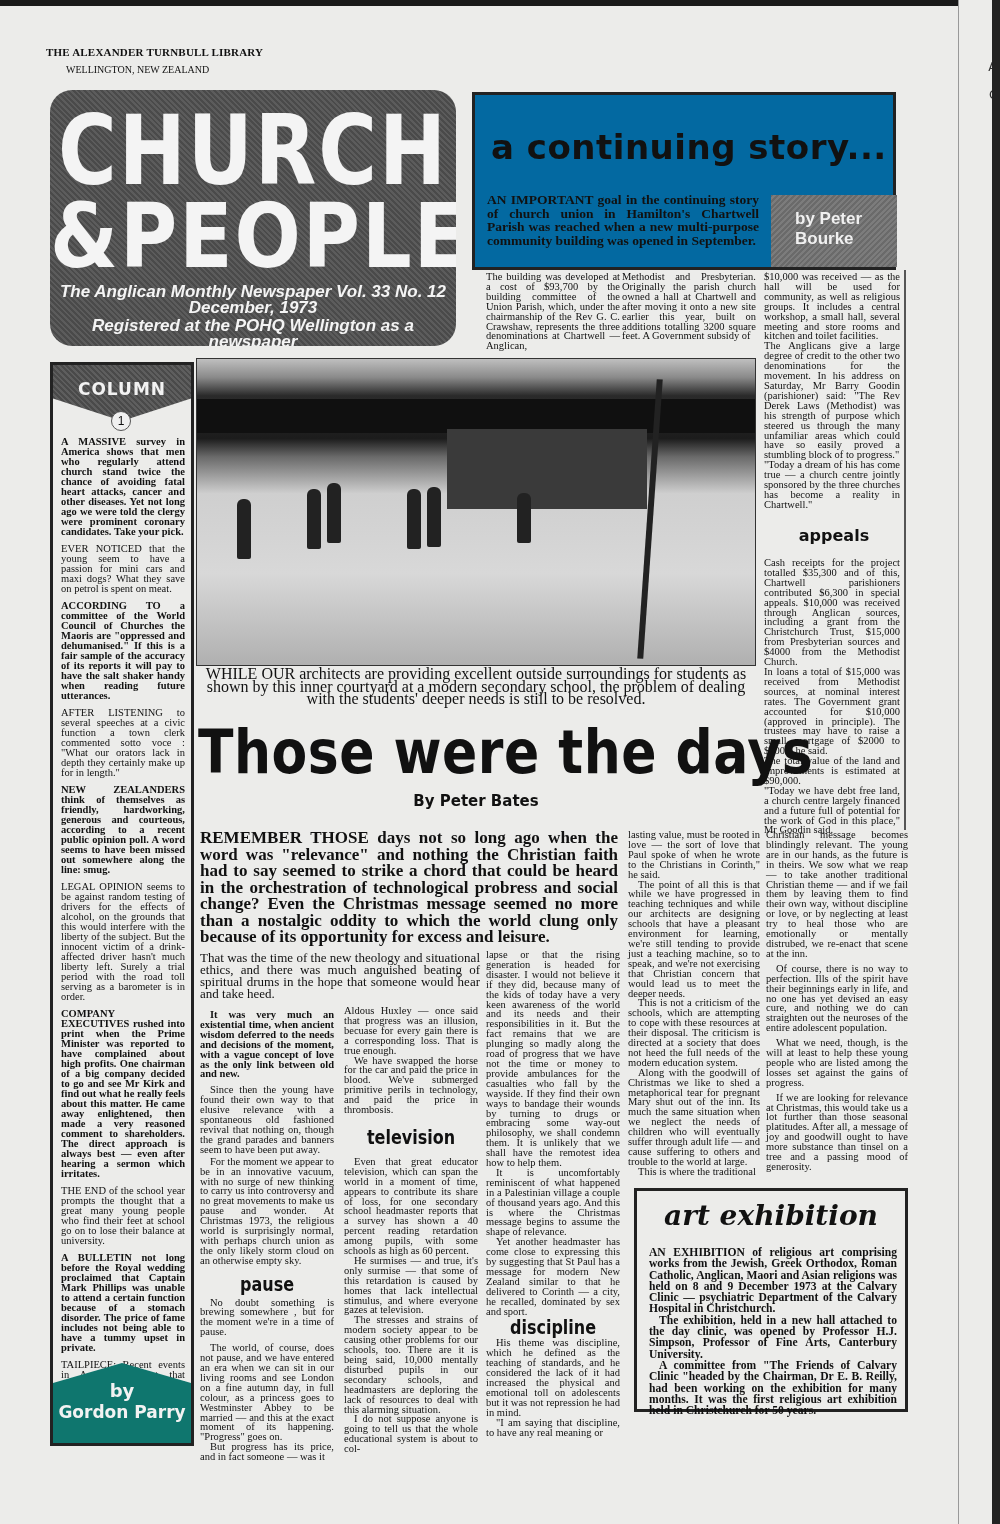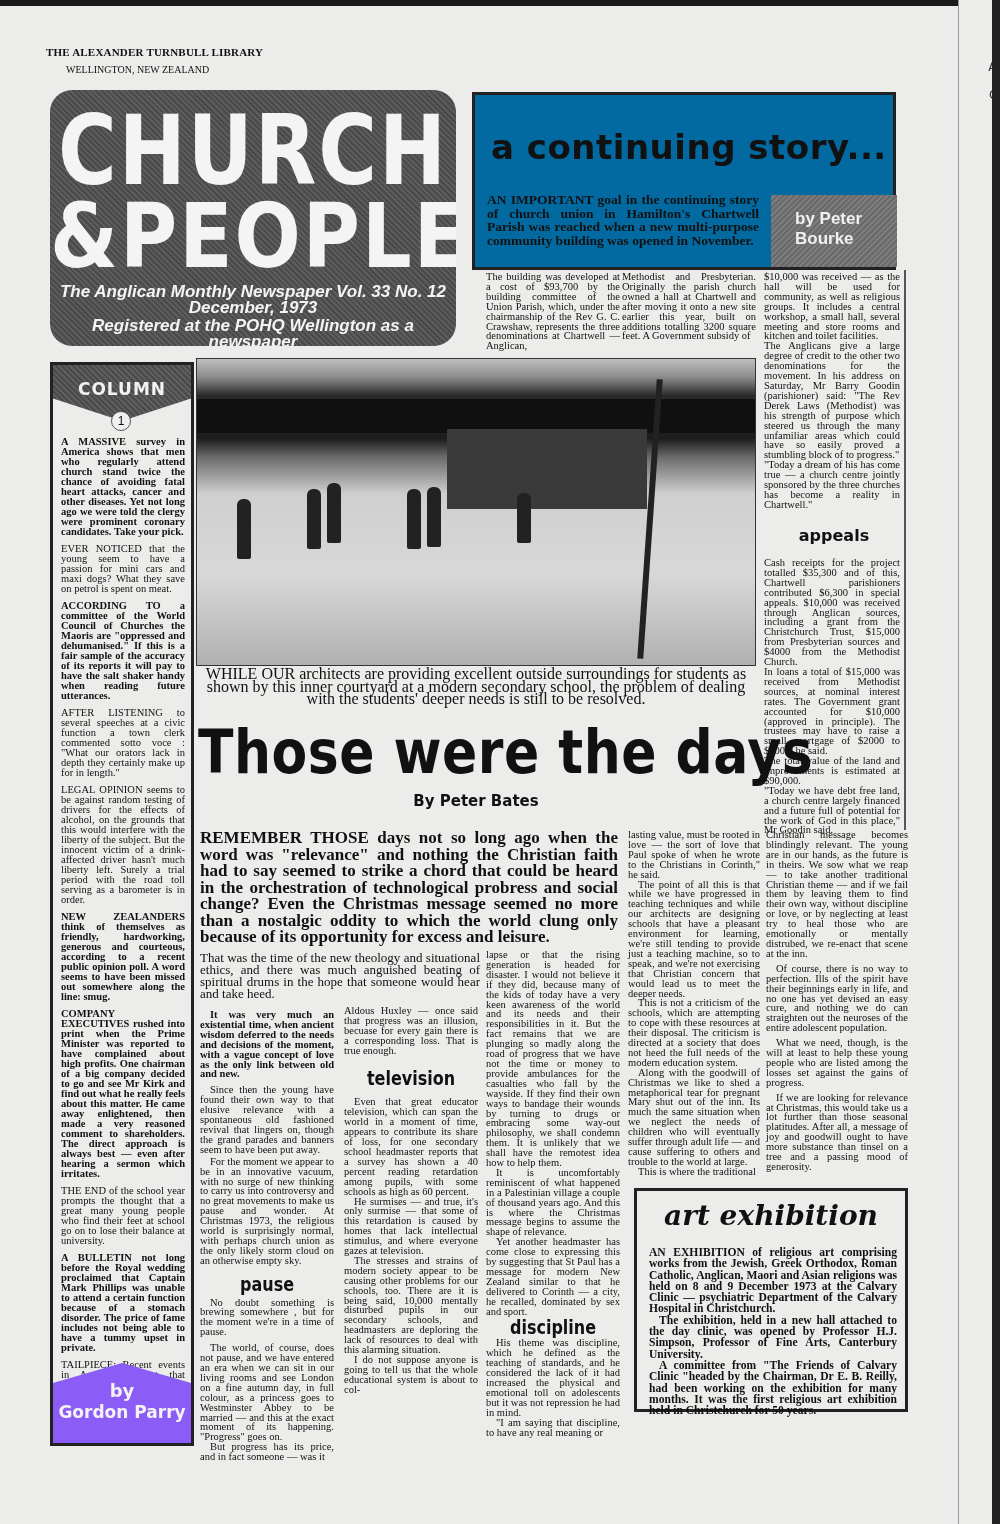--- a/index.html
+++ b/index.html
@@ -46,21 +46,21 @@
     .byline-bates { left: 196px; top: 786px; width: 560px; text-align: center; font-family: "DejaVu Sans", sans-serif; font-weight: bold; font-size: 15px; transform: scaleY(1.1); }
     .lead-bates { left: 200px; top: 824px; width: 418px; font-weight: bold; font-size: 17px; line-height: 16.5px; text-align: justify; }
     .sub-lead { left: 200px; top: 946px; width: 280px; font-size: 13px; line-height: 12px; text-align: justify; }
     .subhead { font-family: "DejaVu Sans", sans-serif; font-weight: bold; font-size: 16px; text-align: center; transform: scaleY(1.25); }
 
     .column-box { left: 50px; top: 356px; width: 144px; height: 1084px; border: 3px solid #222; background: #ececea; padding-left: 20px; }
     .column-head { position: absolute; left: 0; top: 0; width: 138px; height: 56px; background: repeating-linear-gradient(45deg, #4a4a4a 0 2px, #5e5e5e 2px 4px); clip-path: polygon(0 0, 100% 0, 100% 60%, 50% 100%, 0 60%); color: #f2f2f2; font-family: "DejaVu Sans", sans-serif; font-weight: bold; font-size: 17px; text-align: center; padding-top: 14px; letter-spacing: 1px; }
     .column-num { position: absolute; left: 58px; top: 46px; width: 20px; height: 20px; border-radius: 50%; background: #f0f0f0; border: 1px solid #555; font-family: "Liberation Sans", sans-serif; font-size: 12px; text-align: center; line-height: 18px; }
     .column-body { position: absolute; left: 8px; top: 72px; width: 124px; font-size: 10.5px; line-height: 10px; text-align: justify; }
     .column-body p { margin-bottom: 7px; }
-    .column-foot { position: absolute; left: 0; bottom: 0; width: 138px; height: 80px; background: #8b5cf6; clip-path: polygon(0 25%, 50% 0, 100% 25%, 100% 100%, 0 100%); color: #f2f2f2; font-family: "DejaVu Sans", sans-serif; font-weight: bold; text-align: center; }
+    .column-foot { position: absolute; left: 0; bottom: 0; width: 138px; height: 80px; background: #0f766e; clip-path: polygon(0 25%, 50% 0, 100% 25%, 100% 100%, 0 100%); color: #f2f2f2; font-family: "DejaVu Sans", sans-serif; font-weight: bold; text-align: center; }
     .column-foot .by { font-size: 18px; margin-top: 18px; line-height: 20px; }
     .column-foot .nm { font-size: 17px; line-height: 22px; }
 
     .art-box { left: 634px; top: 1182px; width: 274px; height: 224px; border: 3px solid #222; }
     .art-title { position: absolute; left: 0; top: 8px; width: 268px; text-align: center; font-family: "DejaVu Serif", serif; font-style: italic; font-weight: bold; font-size: 28px; }
     .art-body { position: absolute; left: 12px; top: 56px; width: 248px; font-weight: bold; font-size: 11.6px; line-height: 11.3px; text-align: justify; }
 
     .appeals { left: 784px; top: 520px; width: 100px; text-align: center; font-family: "DejaVu Sans", sans-serif; font-weight: bold; font-size: 16px; }
     .vline { position: absolute; width: 2px; background: #555; }
   </style>
@@ -76,21 +76,21 @@
     <div class="t1">CHURCH</div>
     <div class="t2">&amp;PEOPLE</div>
     <div class="sub" style="margin-top:14px">The Anglican Monthly Newspaper Vol. 33 No. 12</div>
     <div class="sub">December, 1973</div>
     <div class="sub" style="margin-top:2px">Registered at the POHQ Wellington as a newspaper</div>
     <div class="sub">25 cents per copy. Annually $3</div>
   </div>
 
   <div class="abs story-box">
     <div class="story-title">a continuing story...</div>
-    <div class="story-lead">AN IMPORTANT goal in the continuing story of church union in Hamilton's Chartwell Parish was reached when a new multi-purpose community building was opened in November.</div>
+    <div class="story-lead">AN IMPORTANT goal in the continuing story of church union in Hamilton's Chartwell Parish was reached when a new multi-purpose community building was opened in September.</div>
     <div class="byline-box">
       <div>by Peter</div>
       <div>Bourke</div>
     </div>
   </div>
   <div class="abs col-text" style="left:486px; top:266px; width:134px;">The building was developed at a cost of $93,700 by the building committee of the Union Parish, which, under the chairmanship of the Rev G. C. Crawshaw, represents the three denominations at Chartwell — Anglican,</div>
   <div class="abs col-text" style="left:622px; top:266px; width:134px;">Methodist and Presbyterian. Originally the parish church owned a hall at Chartwell and after moving it onto a new site earlier this year, built on additions totalling 3200 square feet. A Government subsidy of</div>
 
   <div class="abs col-text" style="left:764px; top:266px; width:136px;">
     <p>$10,000 was received — as the hall will be used for community, as well as religious groups. It includes a central workshop, a small hall, several meeting and store rooms and kitchen and toilet facilities.</p>
@@ -107,22 +107,22 @@
   <div class="vline" style="left:904px; top:264px; height:560px;"></div>
 
   <div class="abs column-box">
     <div class="column-head">COLUMN</div>
     <div class="column-num">1</div>
     <div class="column-body">
       <p style="font-weight:bold">A MASSIVE survey in America shows that men who regularly attend church stand twice the chance of avoiding fatal heart attacks, cancer and other diseases. Yet not long ago we were told the clergy were prominent coronary candidates. Take your pick.</p>
       <p>EVER NOTICED that the young seem to have a passion for mini cars and maxi dogs? What they save on petrol is spent on meat.</p>
       <p style="font-weight:bold">ACCORDING TO a committee of the World Council of Churches the Maoris are "oppressed and dehumanised." If this is a fair sample of the accuracy of its reports it will pay to have the salt shaker handy when reading future utterances.</p>
       <p>AFTER LISTENING to several speeches at a civic function a town clerk commented sotto voce : "What our orators lack in depth they certainly make up for in length."</p>
+      <p style="font-weight:bold">NEW ZEALANDERS think of themselves as friendly, hardworking, generous and courteous, according to a recent public opinion poll. A word seems to have been missed out somewhere along the line: smug.</p>
       <p>LEGAL OPINION seems to be against random testing of drivers for the effects of alcohol, on the grounds that this would interfere with the liberty of the subject. But the innocent victim of a drink-affected driver hasn't much liberty left. Surely a trial period with the road toll serving as a barometer is in order.</p>
-      <p style="font-weight:bold">NEW ZEALANDERS think of themselves as friendly, hardworking, generous and courteous, according to a recent public opinion poll. A word seems to have been missed out somewhere along the line: smug.</p>
       <p style="font-weight:bold">COMPANY EXECUTIVES rushed into print when the Prime Minister was reported to have complained about high profits. One chairman of a big company decided to go and see Mr Kirk and find out what he really feels about this matter. He came away enlightened, then made a very reasoned comment to shareholders. The direct approach is always best — even after hearing a sermon which irritates.</p>
       <p>THE END of the school year prompts the thought that a great many young people who find their feet at school go on to lose their balance at university.</p>
       <p style="font-weight:bold">A BULLETIN not long before the Royal wedding proclaimed that Captain Mark Phillips was unable to attend a certain function because of a stomach disorder. The price of fame includes not being able to have a tummy upset in private.</p>
       <p>TAILPIECE: Recent events in America suggest that diplomacy is closely related to lying in state.</p>
     </div>
     <div class="column-foot">
       <div class="by">by</div>
       <div class="nm">Gordon Parry</div>
     </div>
   </div>
@@ -140,30 +140,31 @@
   </div>
   <div class="abs caption">WHILE OUR architects are providing excellent outside surroundings for students as shown by this inner courtyard at a modern secondary school, the problem of dealing with the students' deeper needs is still to be resolved.</div>
 
   <div class="abs head-days">Those were the days</div>
   <div class="abs byline-bates">By Peter Bates</div>
   <div class="abs lead-bates">REMEMBER THOSE days not so long ago when the word was "relevance" and nothing the Christian faith had to say seemed to strike a chord that could be heard in the orchestration of technological probress and social change? Even the Christmas message seemed no more than a nostalgic oddity to which the world clung only because of its opportunity for excess and leisure.</div>
   <div class="abs sub-lead">That was the time of the new theology and situational ethics, and there was much anguished beating of spiritual drums in the hope that someone would hear and take heed.</div>
 
   <div class="abs col-text" style="left:200px; top:1004px; width:134px;">
     <p class="ind" style="font-weight:bold; margin-bottom:6px">It was very much an existential time, when ancient wisdom deferred to the needs and decisions of the moment, with a vague concept of love as the only link between old and new.</p>
-    <p class="ind" style="margin-bottom:2px">Since then the young have found their own way to that elusive relevance with a spontaneous old fashioned revival that lingers on, though the grand parades and banners seem to have been put away.</p>
+    <p class="ind" style="margin-bottom:2px">Since then the young have found their own way to that elusive relevance with a spontaneous old fashioned revival that nothing on, though the grand parades and banners seem to have been put away.</p>
     <p class="ind">For the moment we appear to be in an innovative vacuum, with no surge of new thinking to carry us into controversy and no great movements to make us pause and wonder. At Christmas 1973, the religious world is surprisingly normal, with perhaps church union as the only likely storm cloud on an otherwise empty sky.</p>
     <div class="subhead" style="margin:14px 0 8px">pause</div>
     <p class="ind" style="margin-bottom:6px">No doubt something is brewing somewhere , but for the moment we're in a time of pause.</p>
     <p class="ind">The world, of course, does not pause, and we have entered an era when we can sit in our living rooms and see London on a fine autumn day, in full colour, as a princess goes to Westminster Abbey to be married — and this at the exact moment of its happening. "Progress" goes on.</p>
     <p class="ind">But progress has its price, and in fact someone — was it</p>
   </div>
 
   <div class="abs col-text" style="left:344px; top:1000px; width:134px;">
     <p>Aldous Huxley — once said that progress was an illusion, becuase for every gain there is a corresponding loss. That is true enough.</p>
+    <p class="ind">We have swapped the horse for the car and paid the price in blood. We've submerged primitive perils in technology, and paid the price in thrombosis.</p>
     <div class="subhead" style="margin:18px 0 14px">television</div>
     <p class="ind">Even that great educator television, which can span the world in a moment of time, appears to contribute its share of loss, for one secondary school headmaster reports that a survey has shown a 40 percent reading retardation among pupils, with some schools as high as 60 percent.</p>
     <p class="ind">He surmises — and true, it's only surmise — that some of this retardation is caused by homes that lack intellectual stimulus, and where everyone gazes at television.</p>
     <p class="ind">The stresses and strains of modern society appear to be causing other problems for our schools, too. There are it is being said, 10,000 mentally disturbed pupils in our secondary schools, and headmasters are deploring the lack of resources to deal with this alarming situation.</p>
     <p class="ind">I do not suppose anyone is going to tell us that the whole educational system is about to col-</p>
   </div>
 
   <div class="abs col-text" style="left:486px; top:944px; width:134px;">
     <p>lapse or that the rising generation is headed for disaster. I would not believe it if they did, because many of the kids of today have a very keen awareness of the world and its needs and their responsibilities in it. But the fact remains that we are plunging so madly along the road of progress that we have not the time or money to provide ambulances for the casualties who fall by the wayside. If they find their own ways to bandage their wounds by turning to drugs or embracing some way-out philosophy, we shall condemn them. It is unlikely that we shall have the remotest idea how to help them.</p>
     <p class="ind">It is uncomfortably reminiscent of what happened in a Palestinian village a couple of thousand years ago. And this is where the Christmas message begins to assume the shape of relevance.</p>

